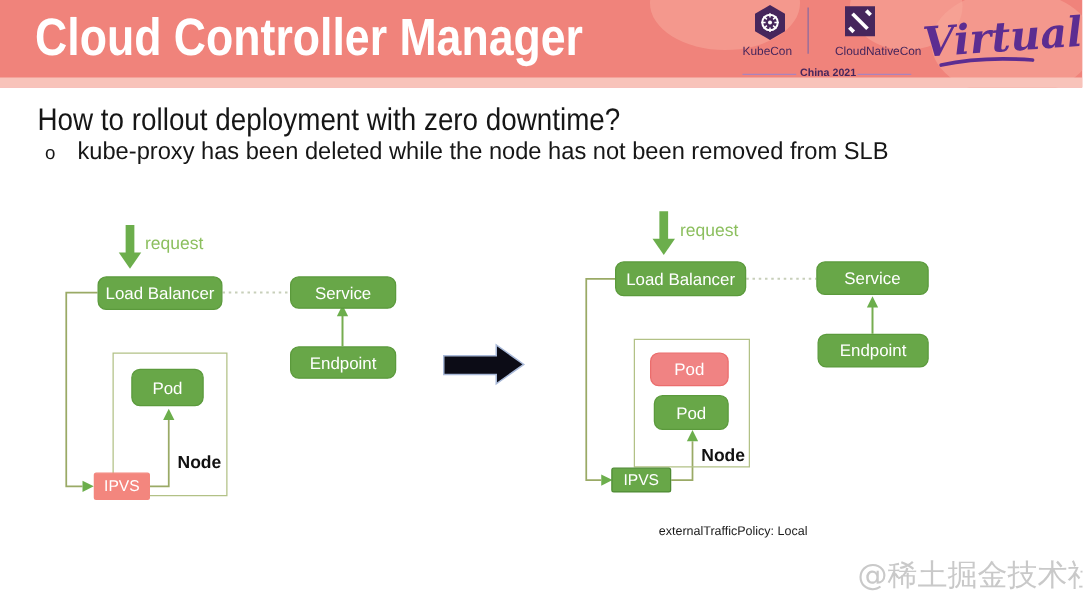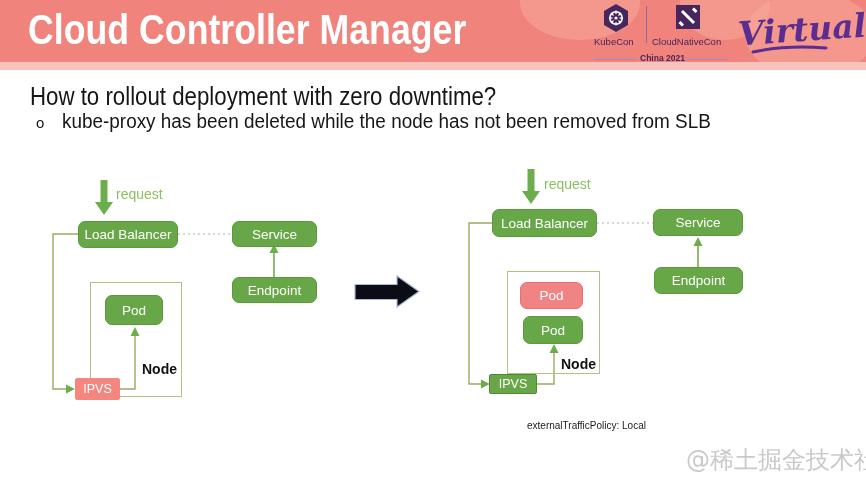--- a/index.html
+++ b/index.html
@@ -103,21 +103,21 @@
   <div class="logo-divider"></div>
 
   <svg class="hdr-icon" style="left:675px; top:4px;" width="26" height="26" viewBox="0 0 26 26">
     <rect x="1" y="1" width="24" height="24" fill="#46265c"></rect>
     <g stroke="#ffffff" stroke-width="3">
       <line x1="7" y1="7" x2="19" y2="19"></line>
       <line x1="18" y1="4.5" x2="21.5" y2="8"></line>
       <line x1="4.5" y1="18" x2="8" y2="21.5"></line>
     </g>
   </svg>
-  <div class="logo-label" style="left:652px; top:36px;">CloudNativeCon</div>
+  <div class="logo-label" style="left:668px; top:36px;">CloudNativeCon</div>
 
   <div class="china-line" style="left:594px;"></div>
   <div class="china-label">China 2021</div>
   <div class="china-line" style="left:686px;"></div>
 
   <div class="virtual-text">Virtual</div>
   <svg class="hdr-icon" style="left:750px; top:42px;" width="80" height="14" viewBox="0 0 80 14">
     <path d="M3,10 Q35,3 76,6" fill="none" stroke="#5c2d91" stroke-width="3" stroke-linecap="round"></path>
   </svg>
 </div>

